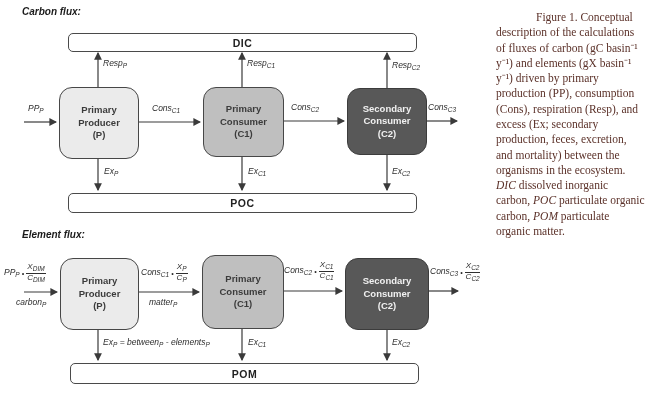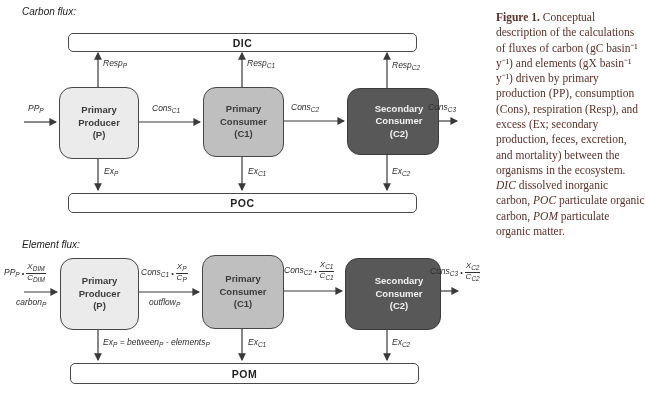--- a/index.html
+++ b/index.html
@@ -1,47 +1,47 @@
 <!DOCTYPE html>
 <html style="--producer_fill: #ebebeb; --consumer1_fill: #bfbfbf; --consumer2_fill: #585858; --line: #3a3a3a; --caption_text: #5b3129;"><head>
 <meta charset="utf-8">
 <style>
   html,body{margin:0;padding:0;background:#fff;}
   .stage{position:relative;width:645px;height:405px;background:#ffffff;
          font-family:"Liberation Sans",sans-serif;overflow:hidden;}
   .arrows{position:absolute;left:0;top:0;}
 
-  .section-label{position:absolute;font-weight:normal;font-style:italic;
+  .section-label{position:absolute;font-weight:bold;font-style:italic;
                  font-size:10px;color:#1b1b1b;white-space:nowrap;}
 
   .bar{position:absolute;background:#ffffff;border:1.5px solid #4a4a4a;border-radius:5px;
        display:flex;align-items:center;justify-content:center;
        font-weight:bold;font-size:10.5px;color:#222;letter-spacing:.5px;}
 
   .box{position:absolute;border:1.5px solid #474747;border-radius:13px;
        display:flex;flex-direction:column;align-items:center;justify-content:center;
        font-weight:bold;font-size:9.5px;line-height:1.3;color:#3b3b3b;text-align:center;}
   .box.producer{background:var(--producer_fill,#ebebeb);}
   .box.consumer1{background:var(--consumer1_fill,#bfbfbf);}
-  .box.consumer2{background:var(--consumer2_fill,#585858);color:#f1f1f1;border-color:#3c3c3c;padding-left:12px;}
+  .box.consumer2{background:var(--consumer2_fill,#585858);color:#f1f1f1;border-color:#3c3c3c;}
 
   .flux-label{position:absolute;font-style:italic;font-size:8.5px;color:#2e2e2e;white-space:nowrap;}
   .flux-label sub,.expr sub{font-size:6.5px;line-height:1;vertical-align:-2px;}
 
   .expr{position:absolute;display:flex;align-items:center;font-style:italic;
         font-size:8.5px;color:#2e2e2e;white-space:nowrap;}
   .expr .op{margin:0 2px;font-size:7px;}
   .frac{display:inline-flex;flex-direction:column;align-items:center;line-height:1.1;font-size:8px;}
   .frac .num{border-bottom:1px solid #2e2e2e;padding:0 1px;}
   .frac .den{padding:0 1px;}
 
   .caption{position:absolute;left:496px;top:10px;width:149px;
            font-family:"Liberation Serif",serif;font-size:11.5px;line-height:1.33;
            color:var(--caption_text,#5b3129);}
-  .caption b{font-weight:bold;}
+  .caption b{font-weight:normal;margin-left:40px;}
   .caption i{font-style:italic;}
 </style>
 </head>
 <body>
 
 <div class="stage">
 
   <svg class="arrows" width="645" height="405" viewBox="0 0 645 405">
     <defs>
       <marker id="ah" viewBox="0 0 10 10" refX="8.5" refY="5" markerWidth="6.5" markerHeight="6.5" orient="auto">
@@ -101,21 +101,21 @@
   <span class="flux-label" style="left:152px;top:103px"><span>Cons</span><sub>C1</sub></span>
   <span class="flux-label" style="left:291px;top:102px"><span>Cons</span><sub>C2</sub></span>
   <span class="flux-label" style="left:428px;top:102px"><span>Cons</span><sub>C3</sub></span>
   <span class="flux-label" style="left:103px;top:58px"><span>Resp</span><sub>P</sub></span>
   <span class="flux-label" style="left:247px;top:58px"><span>Resp</span><sub>C1</sub></span>
   <span class="flux-label" style="left:392px;top:60px"><span>Resp</span><sub>C2</sub></span>
   <span class="flux-label" style="left:104px;top:166px"><span>Ex</span><sub>P</sub></span>
   <span class="flux-label" style="left:248px;top:166px"><span>Ex</span><sub>C1</sub></span>
   <span class="flux-label" style="left:392px;top:166px"><span>Ex</span><sub>C2</sub></span>
 
-  <div class="section-label" style="left:22px;top:239px">Element flux:</div>
+  <div class="section-label" style="left:22px;top:229px">Element flux:</div>
 
   <div class="box producer" style="left:60px;top:258px;width:77px;height:70px">
     <span>Primary</span>
     <span>Producer</span>
     <span>(P)</span>
   </div>
   <div class="box consumer1" style="left:202px;top:255px;width:80px;height:72px">
     <span>Primary</span>
     <span>Consumer</span>
     <span>(C1)</span>
@@ -141,21 +141,21 @@
   <span class="flux-label" style="left:16px;top:297px"><span>carbon</span><sub>P</sub></span>
 
   <span class="expr" style="left:141px;top:263px">
     <span><span>Cons</span><sub>C1</sub></span>
     <span class="op">•</span>
     <span class="frac">
       <span class="num"><span>X</span><sub>P</sub></span>
       <span class="den"><span>C</span><sub>P</sub></span>
     </span>
   </span>
-  <span class="flux-label" style="left:149px;top:297px"><span>outflow</span><sub>P</sub></span>
+  <span class="flux-label" style="left:149px;top:297px"><span>matter</span><sub>P</sub></span>
 
   <span class="expr" style="left:284px;top:261px">
     <span><span>Cons</span><sub>C2</sub></span>
     <span class="op">•</span>
     <span class="frac">
       <span class="num"><span>X</span><sub>C1</sub></span>
       <span class="den"><span>C</span><sub>C1</sub></span>
     </span>
   </span>
 

